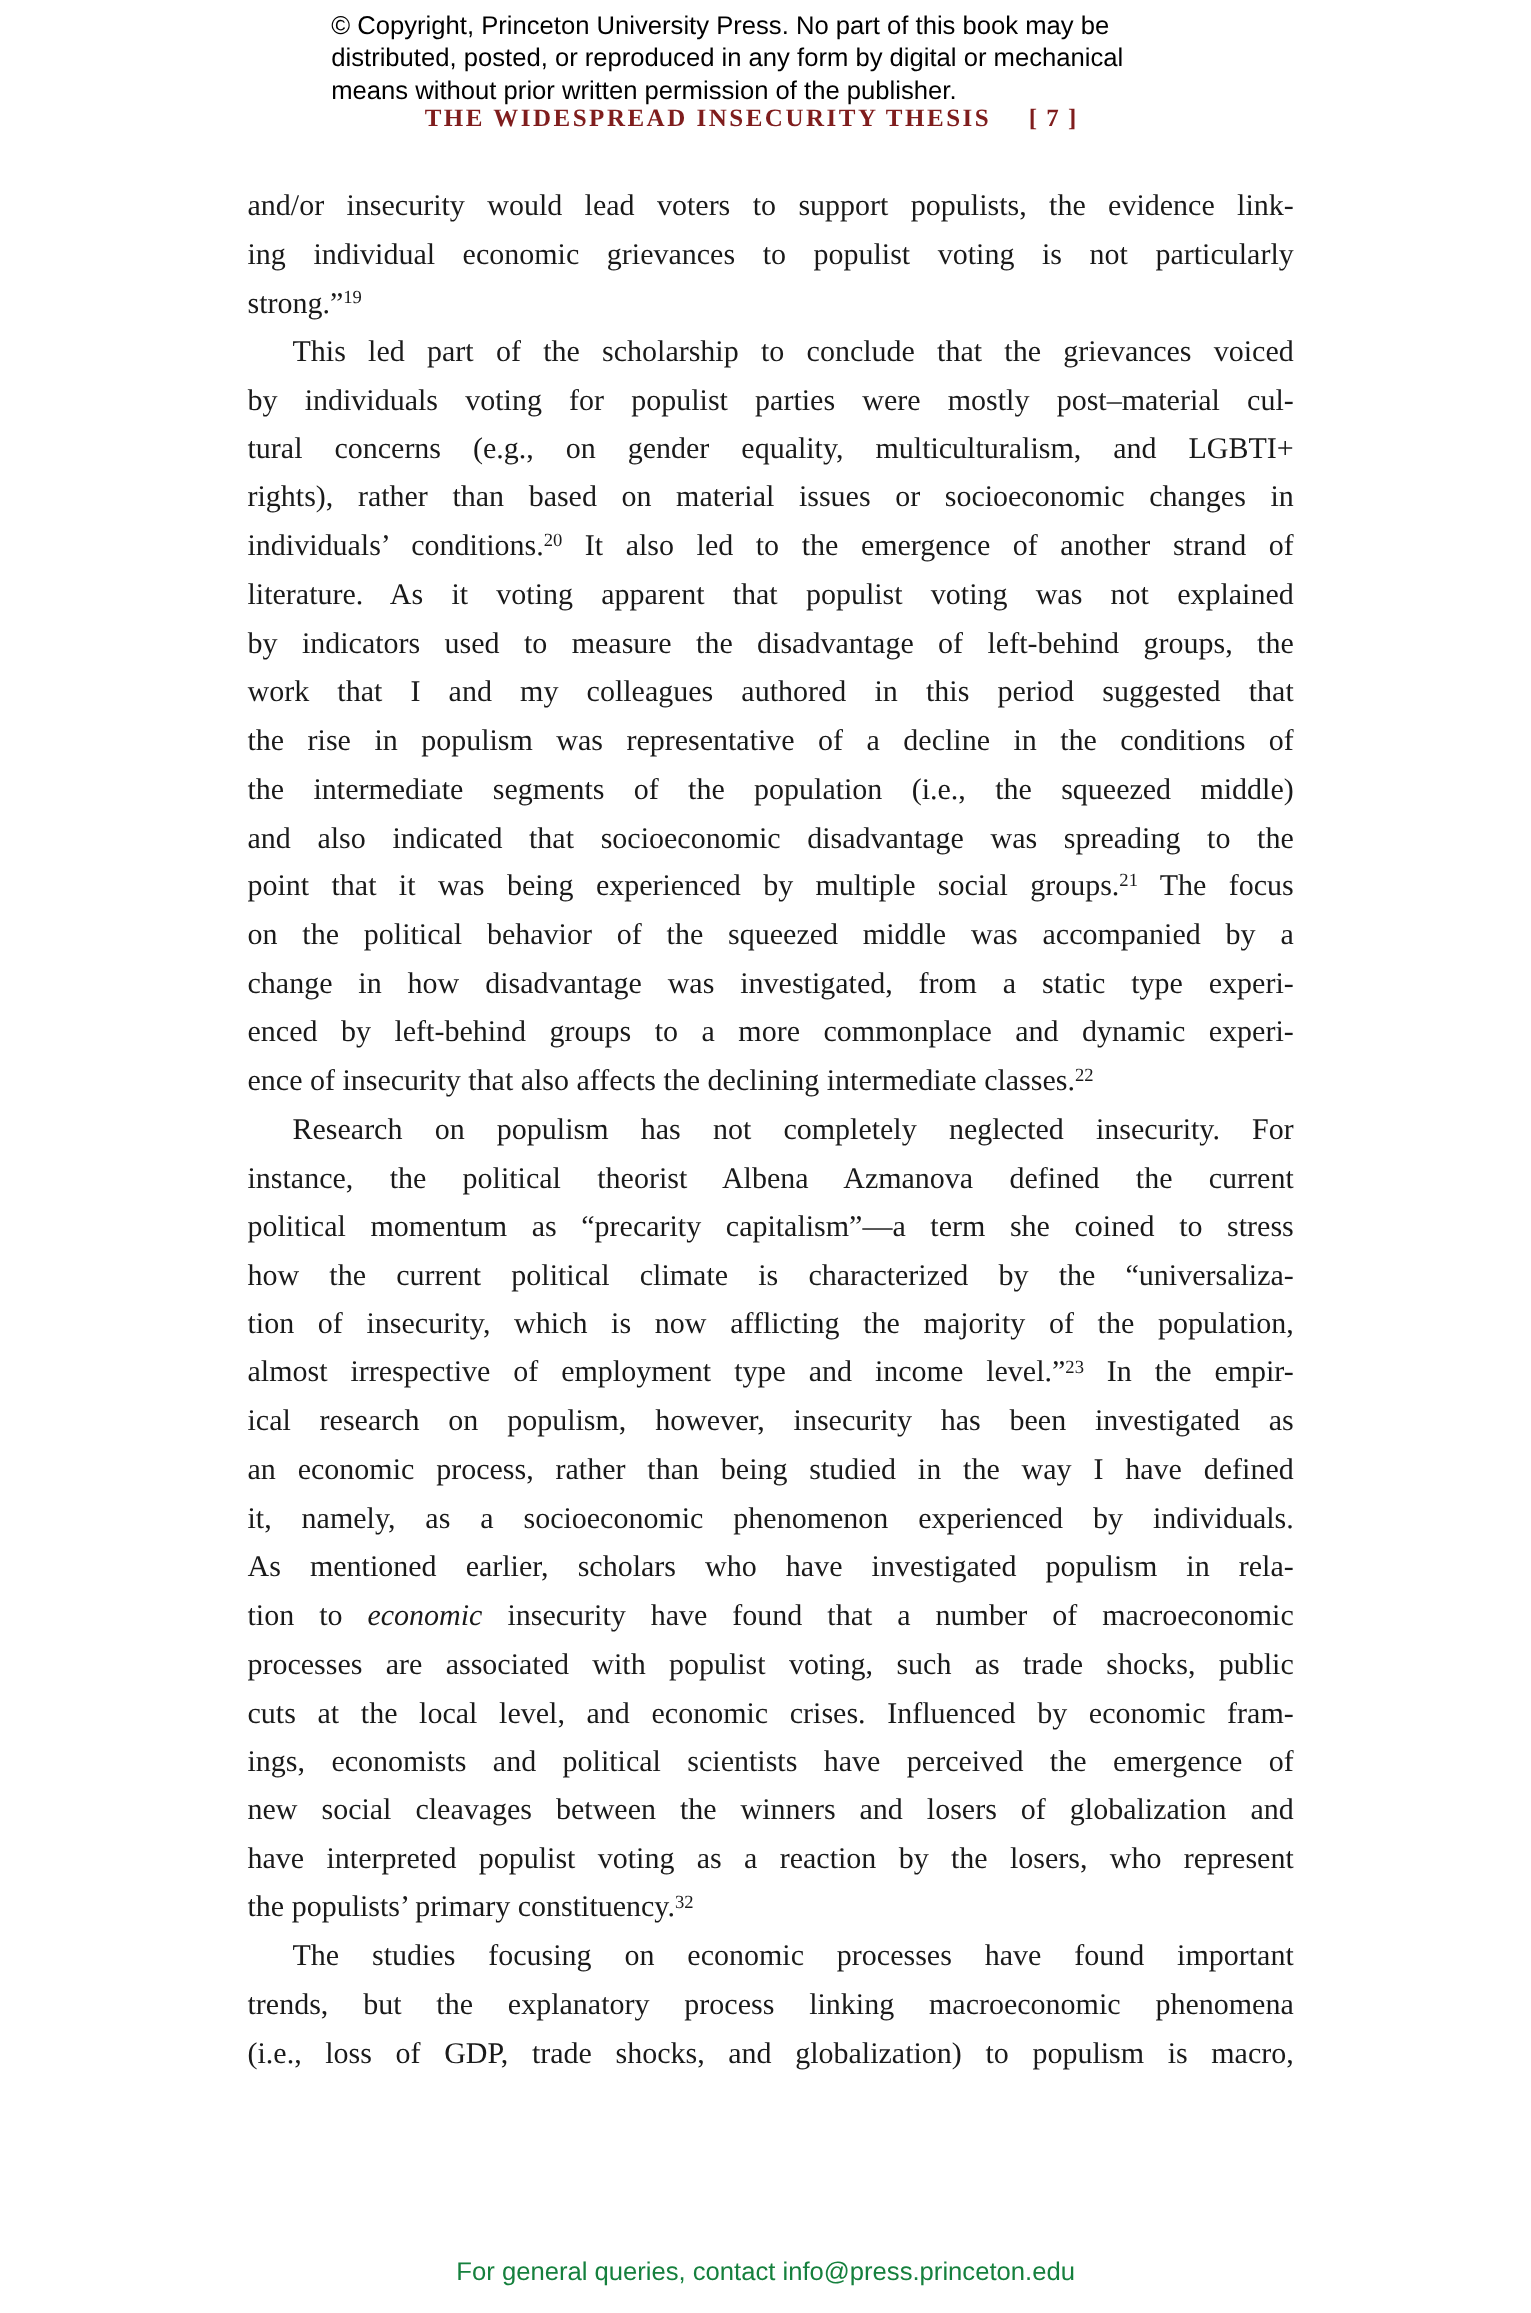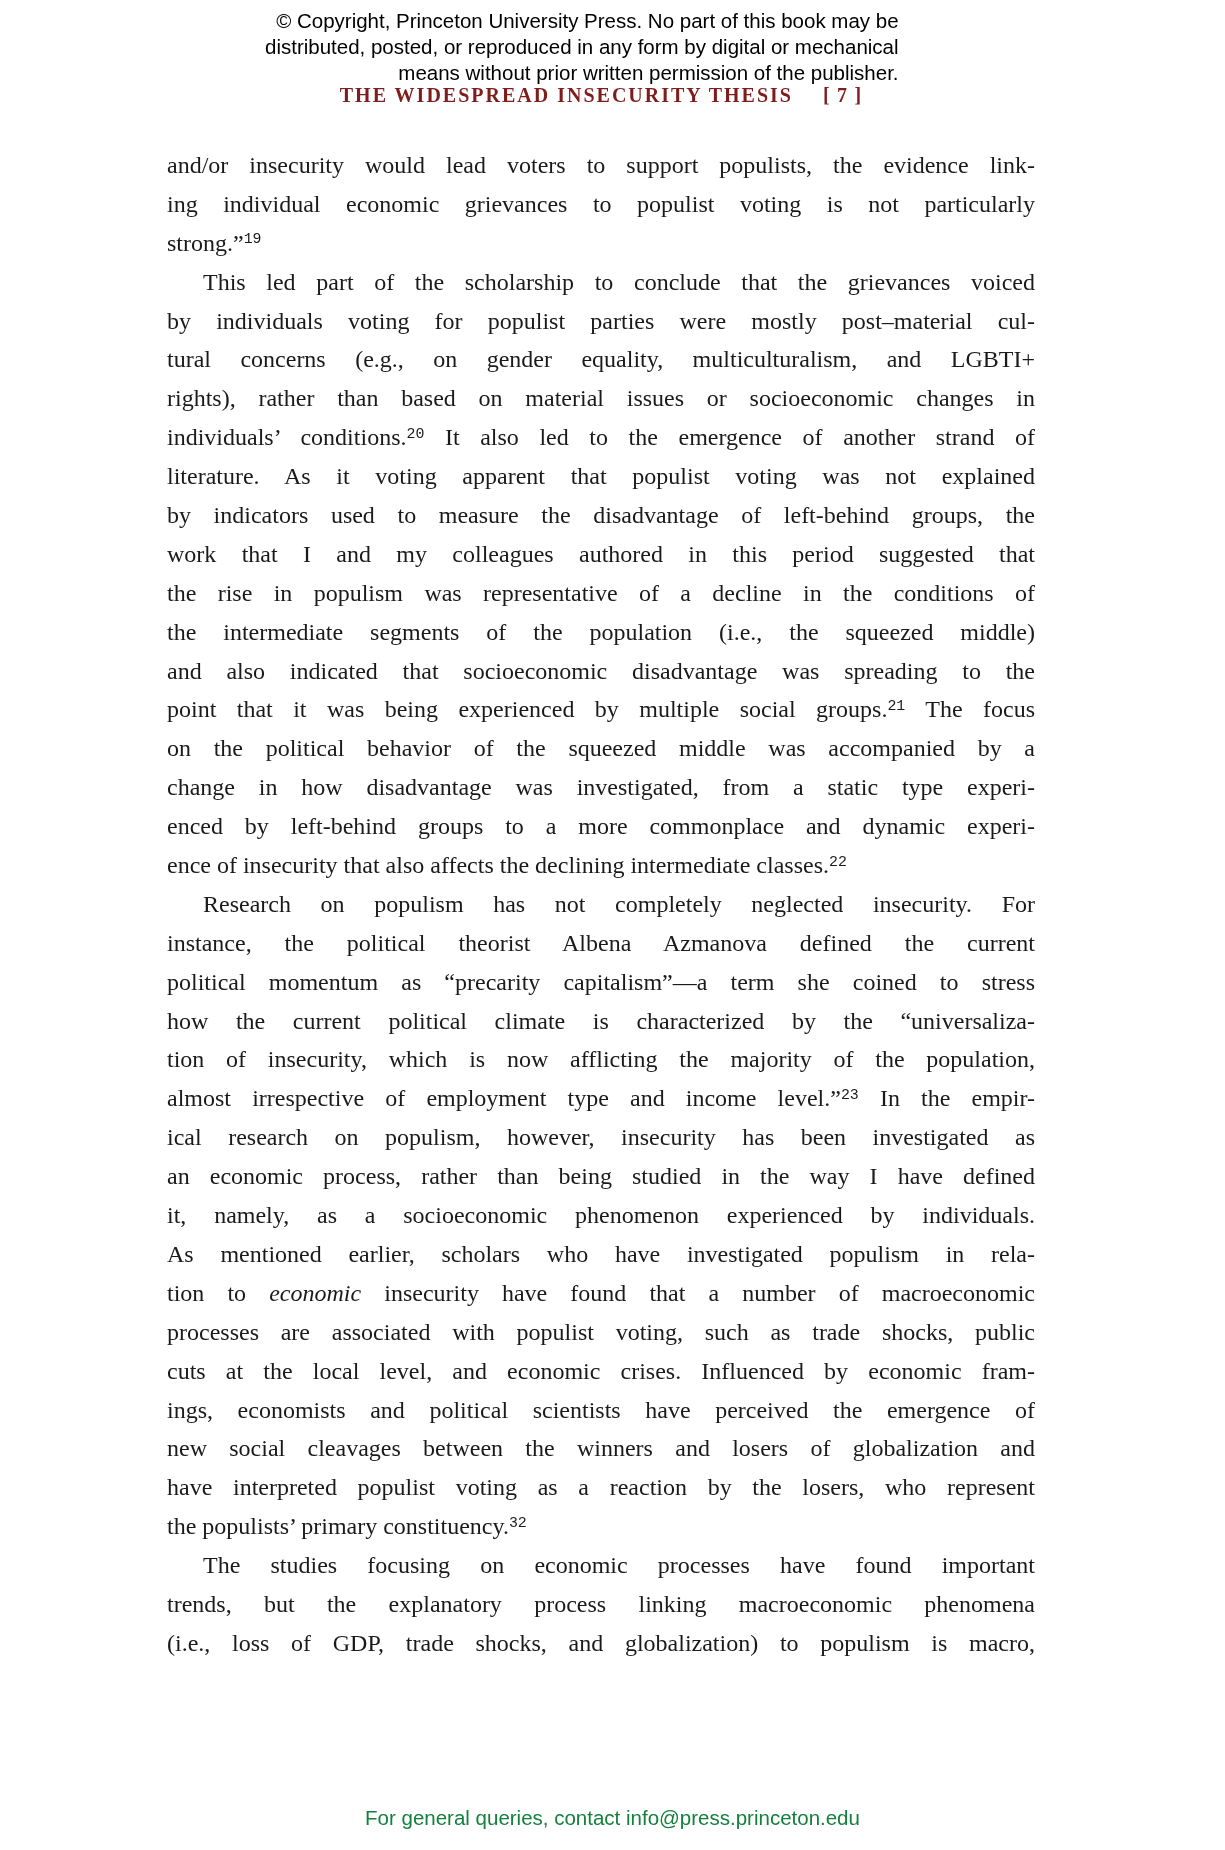--- a/index.html
+++ b/index.html
@@ -13,21 +13,20 @@
   }
   .copyright {
     position: absolute;
     left: 265px;
     top: 8px;
     font-family: "Liberation Sans", "DejaVu Sans", sans-serif;
     font-size: 20.5px;
     line-height: 25.8px;
     color: #000000;
     white-space: nowrap;
-    text-align: right;
   }
   .running-head {
     position: absolute;
     left: 167px;
     top: 84px;
     width: 868px;
     text-align: center;
     font-family: "Liberation Serif", "DejaVu Serif", serif;
     font-size: 20px;
     letter-spacing: 0.10em;
@@ -47,35 +46,35 @@
     width: 868px;
     font-family: "Liberation Serif", "DejaVu Serif", serif;
     font-size: 24px;
     line-height: 38.9px;
     color: #1a1a1a;
   }
   .line {
     height: 38.9px;
     overflow: hidden;
     text-align: left;
+    margin-left: 31px;
   }
   .line.just {
     text-align: justify;
     text-align-last: justify;
   }
   .line.indent {
     text-indent: 36px;
   }
   .bodytext sup {
     font-size: 0.62em;
     vertical-align: baseline;
     position: relative;
     top: -0.5em;
     letter-spacing: 0;
-    font-family: Liberation Mono, monospace;
   }
   .bodytext em { }
   .footer {
     position: absolute;
     left: 0;
     top: 1806px;
     width: 1225px;
     text-align: center;
     font-family: "Liberation Sans", "DejaVu Sans", sans-serif;
     font-size: 20.5px;

